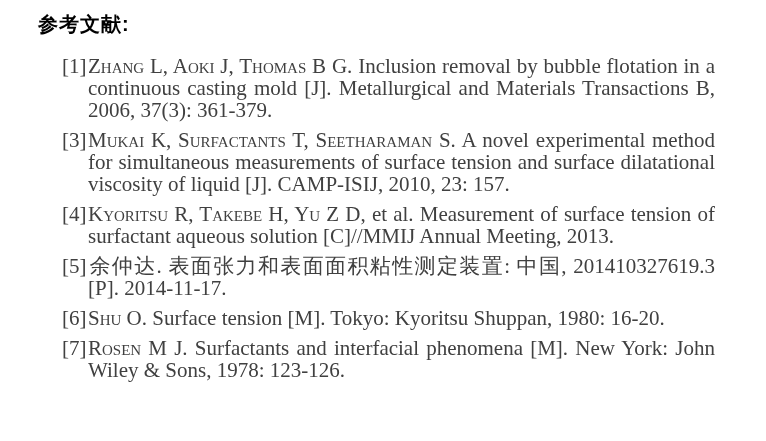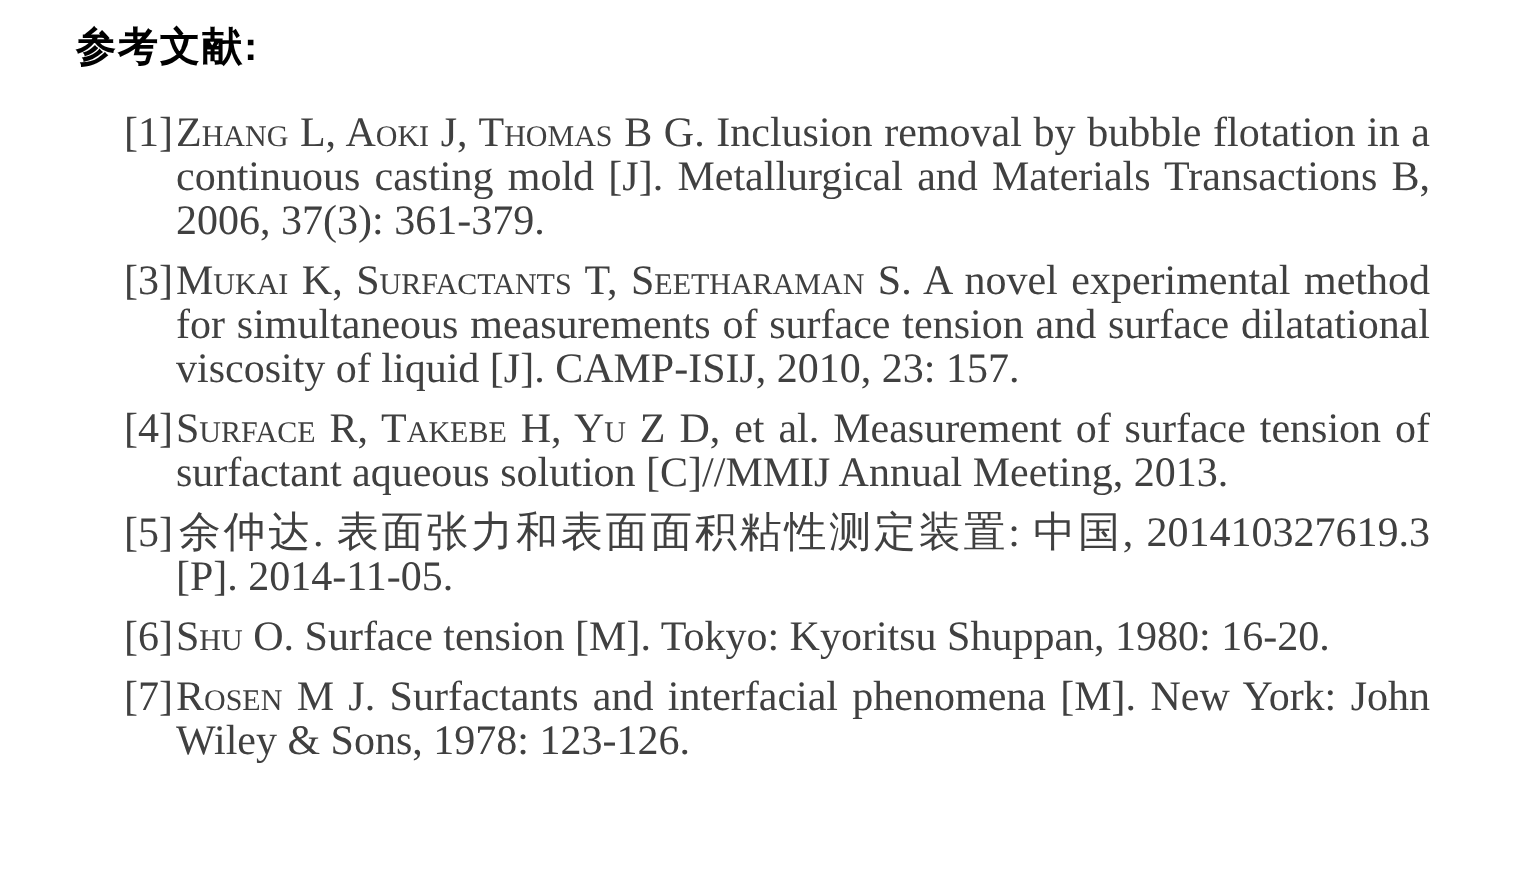--- a/index.html
+++ b/index.html
@@ -56,21 +56,21 @@
 
 <div class="page">
   <h1 class="heading">参考文献:</h1>
 
   <div class="ref-list">
     <div class="ref-item"><span class="marker">[1]</span><span class="authors">Zhang L, Aoki J, Thomas B G</span><span class="ref-text">. Inclusion removal by bubble flotation in a continuous casting mold [J]. Metallurgical and Materials Transactions B, 2006, 37(3): 361-379.</span></div>
 
 
     <div class="ref-item"><span class="marker">[3]</span><span class="authors">Mukai K, Surfactants T, Seetharaman S</span><span class="ref-text">. A novel experimental method for simultaneous measurements of surface tension and surface dilatational viscosity of liquid [J]. CAMP-ISIJ, 2010, 23: 157.</span></div>
 
-    <div class="ref-item"><span class="marker">[4]</span><span class="authors">Surface R, Takebe H, Yu Z D</span><span class="ref-text">, et al. Measurement of surface tension of surfactant aqueous solution [C]//MMIJ Annual Meeting, 2013.</span></div>
+    <div class="ref-item"><span class="marker">[4]</span><span class="authors">Kyoritsu R, Takebe H, Yu Z D</span><span class="ref-text">, et al. Measurement of surface tension of surfactant aqueous solution [C]//MMIJ Annual Meeting, 2013.</span></div>
 
-    <div class="ref-item"><span class="marker">[5]</span><span class="authors">余仲达</span><span class="ref-text">. 表面张力和表面面积粘性测定装置: 中国, 201410327619.3 [P]. 2014-11-05.</span></div>
+    <div class="ref-item"><span class="marker">[5]</span><span class="authors">余仲达</span><span class="ref-text">. 表面张力和表面面积粘性测定装置: 中国, 201410327619.3 [P]. 2014-11-17.</span></div>
 
     <div class="ref-item"><span class="marker">[6]</span><span class="authors">Shu O</span><span class="ref-text">. Surface tension [M]. Tokyo: Kyoritsu Shuppan, 1980: 16-20.</span></div>
 
     <div class="ref-item"><span class="marker">[7]</span><span class="authors">Rosen M J</span><span class="ref-text">. Surfactants and interfacial phenomena [M]. New York: John Wiley &amp; Sons, 1978: 123-126.</span></div>
   </div>
 </div>
 
 </body></html>

